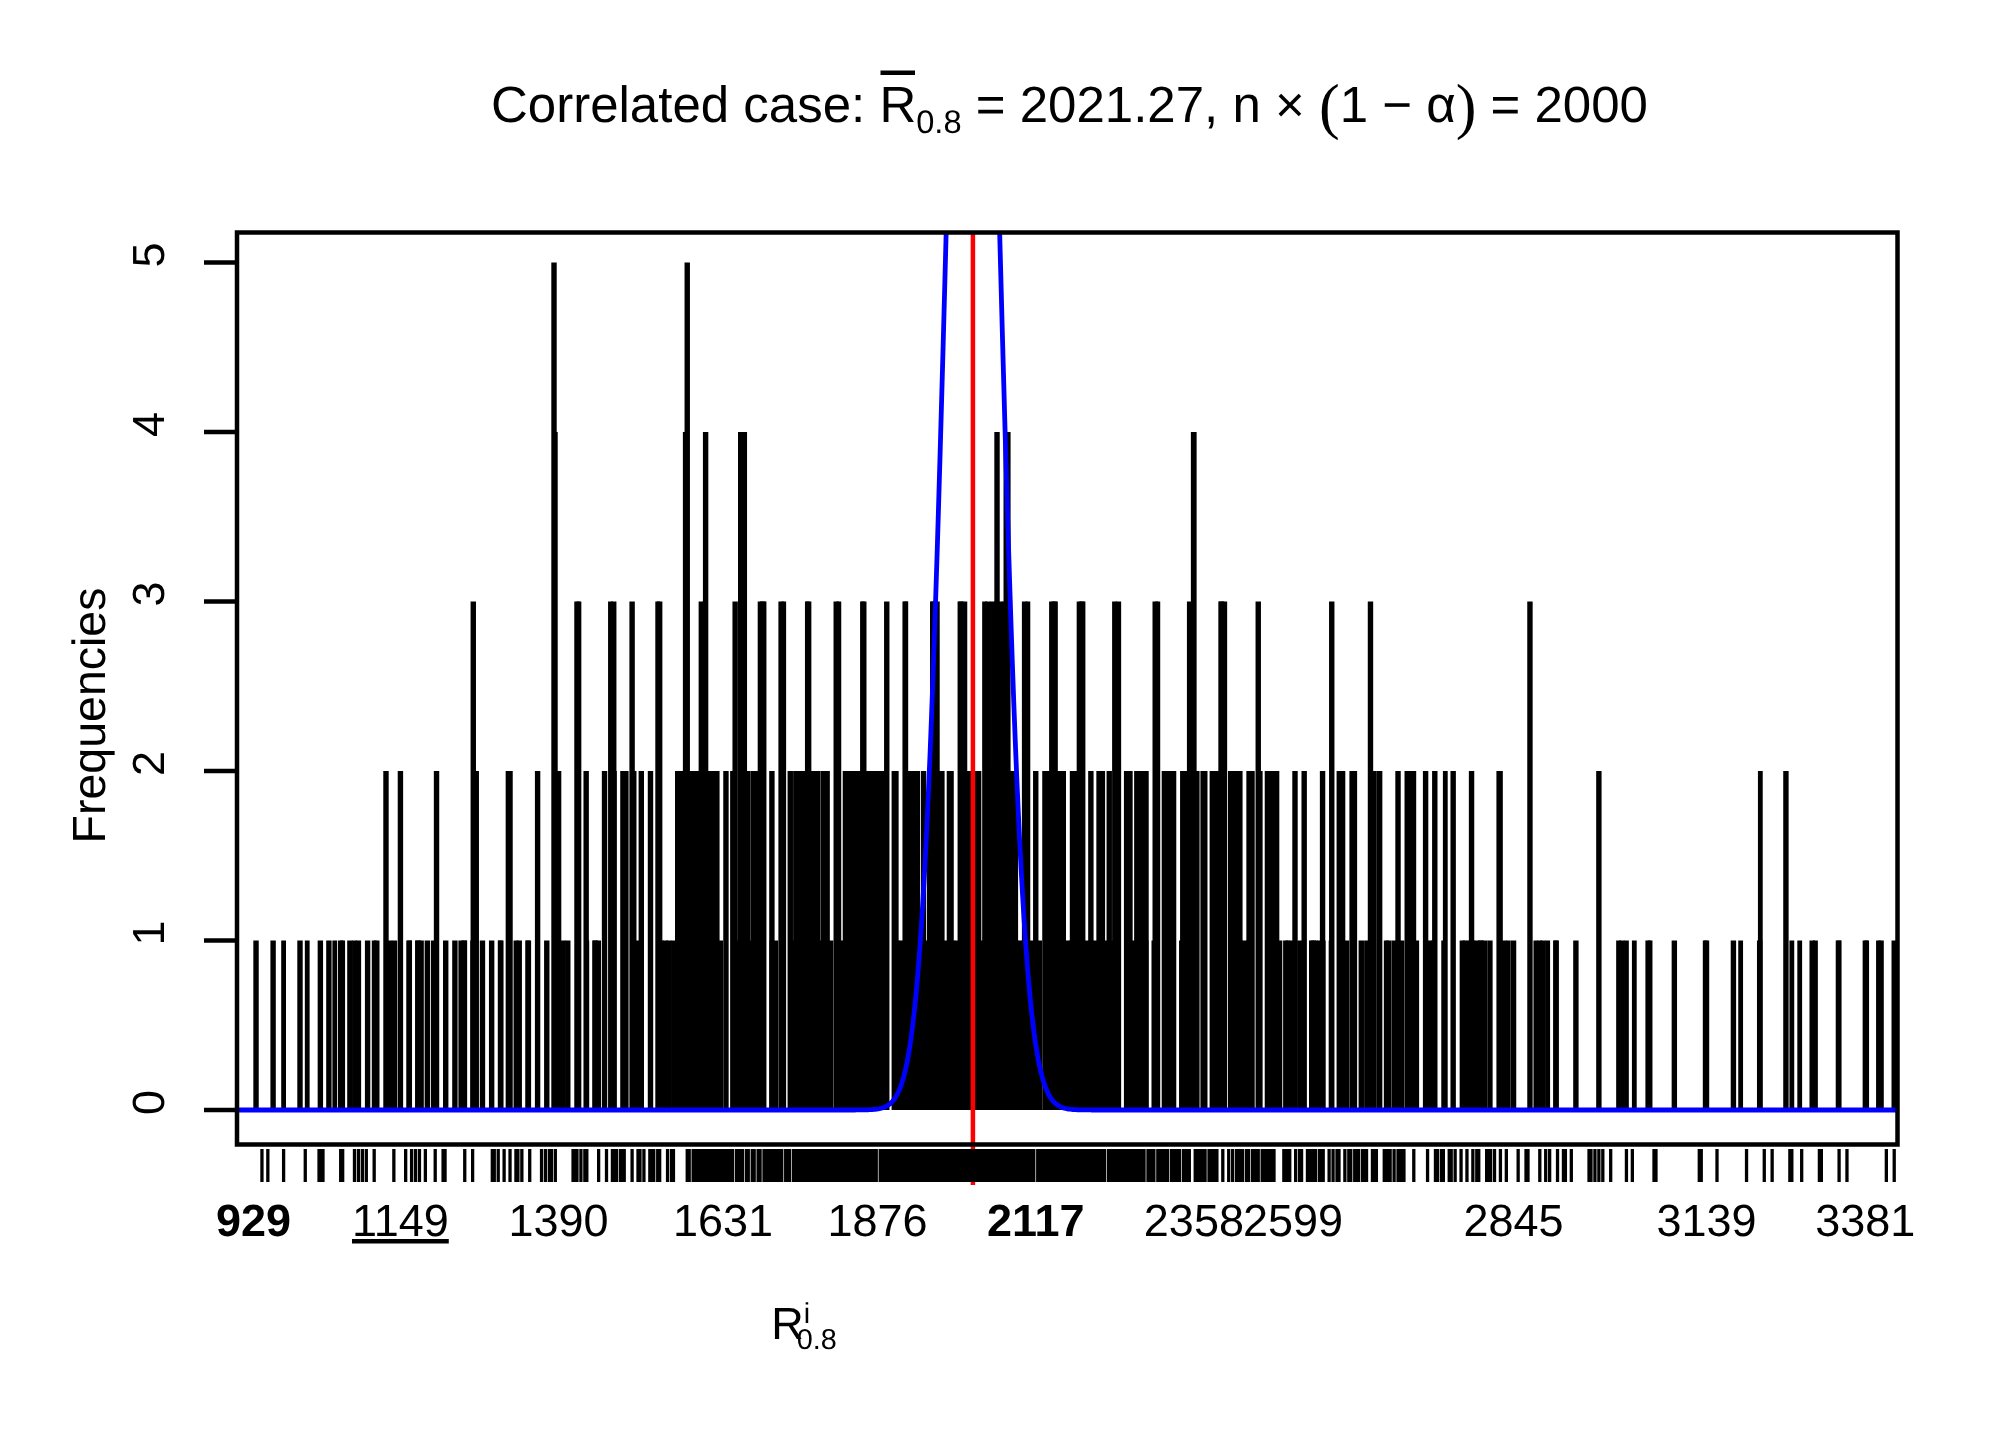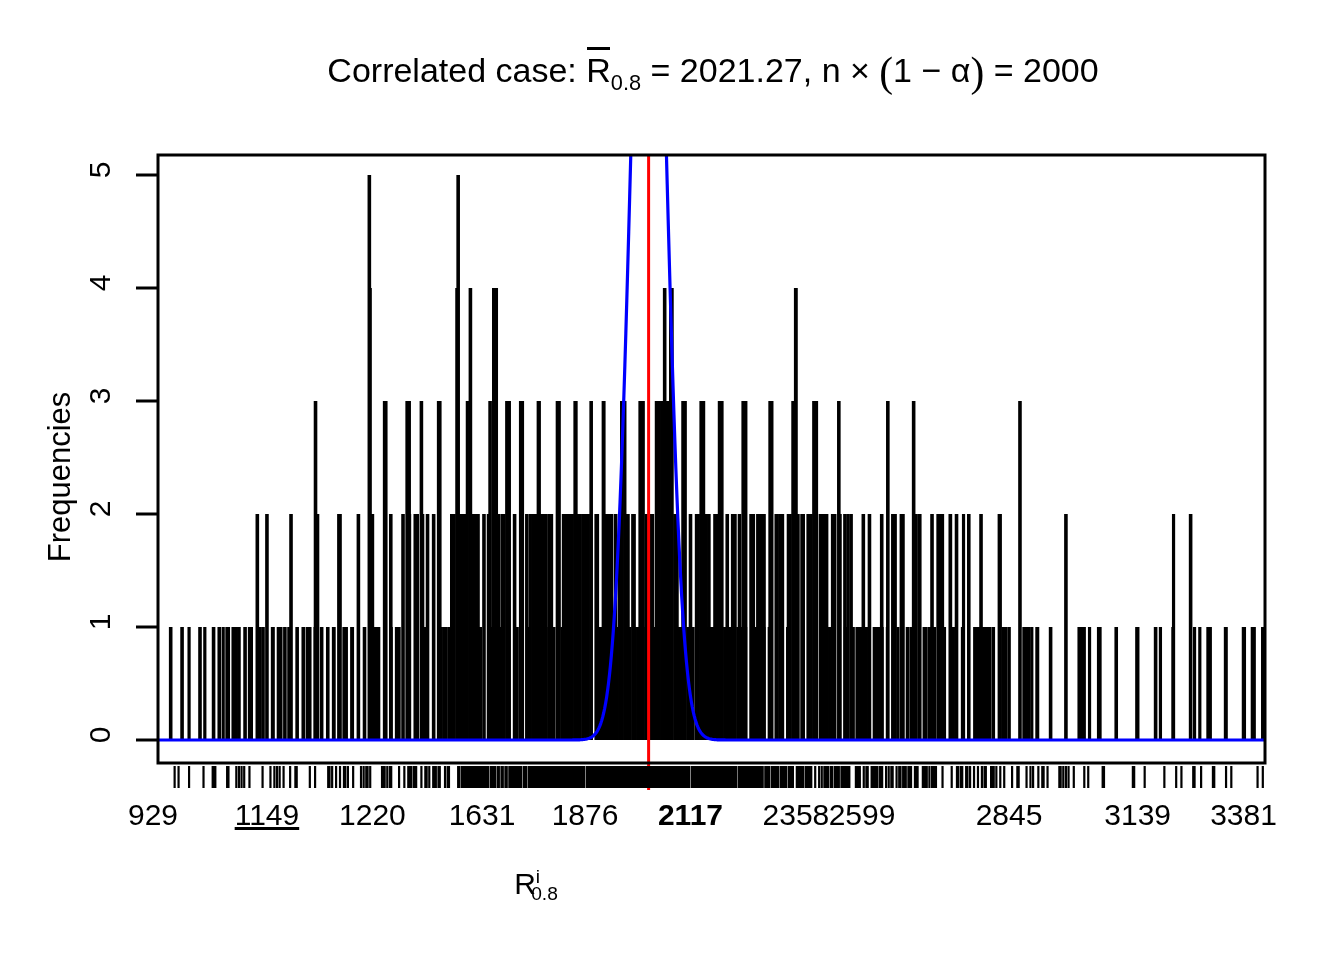--- a/index.html
+++ b/index.html
@@ -893,23 +893,23 @@
 
   <div id="ylabels">
       <div class="ytick" style="left:70px;top:718px;">0</div>
       <div class="ytick" style="left:70px;top:605px;">1</div>
       <div class="ytick" style="left:70px;top:492px;">2</div>
       <div class="ytick" style="left:70px;top:379px;">3</div>
       <div class="ytick" style="left:70px;top:266px;">4</div>
       <div class="ytick" style="left:70px;top:153px;">5</div>
     </div>
   <div id="xlabels">
-      <div class="xtick" style="left:83px;">929</div>
+      <div class="xtick" style="left:99px;font-weight:bold;">929</div>
       <div class="xtick" style="left:196.94980237154152px;text-decoration:underline;">1149</div>
-      <div class="xtick" style="left:302.399209486166px;">1220</div>
+      <div class="xtick" style="left:302.399209486166px;">1390</div>
       <div class="xtick" style="left:412px;">1631</div>
       <div class="xtick" style="left:515.0482213438736px;">1876</div>
       <div class="xtick" style="left:620.4976284584981px;font-weight:bold;">2117</div>
       <div class="xtick" style="left:725.9470355731225px;">2358</div>
       <div class="xtick" style="left:792px;">2599</div>
       <div class="xtick" style="left:939.0335968379446px;">2845</div>
       <div class="xtick" style="left:1067.6731225296444px;">3139</div>
       <div class="xtick" style="left:1173.5600790513834px;">3381</div>
     </div>
 

